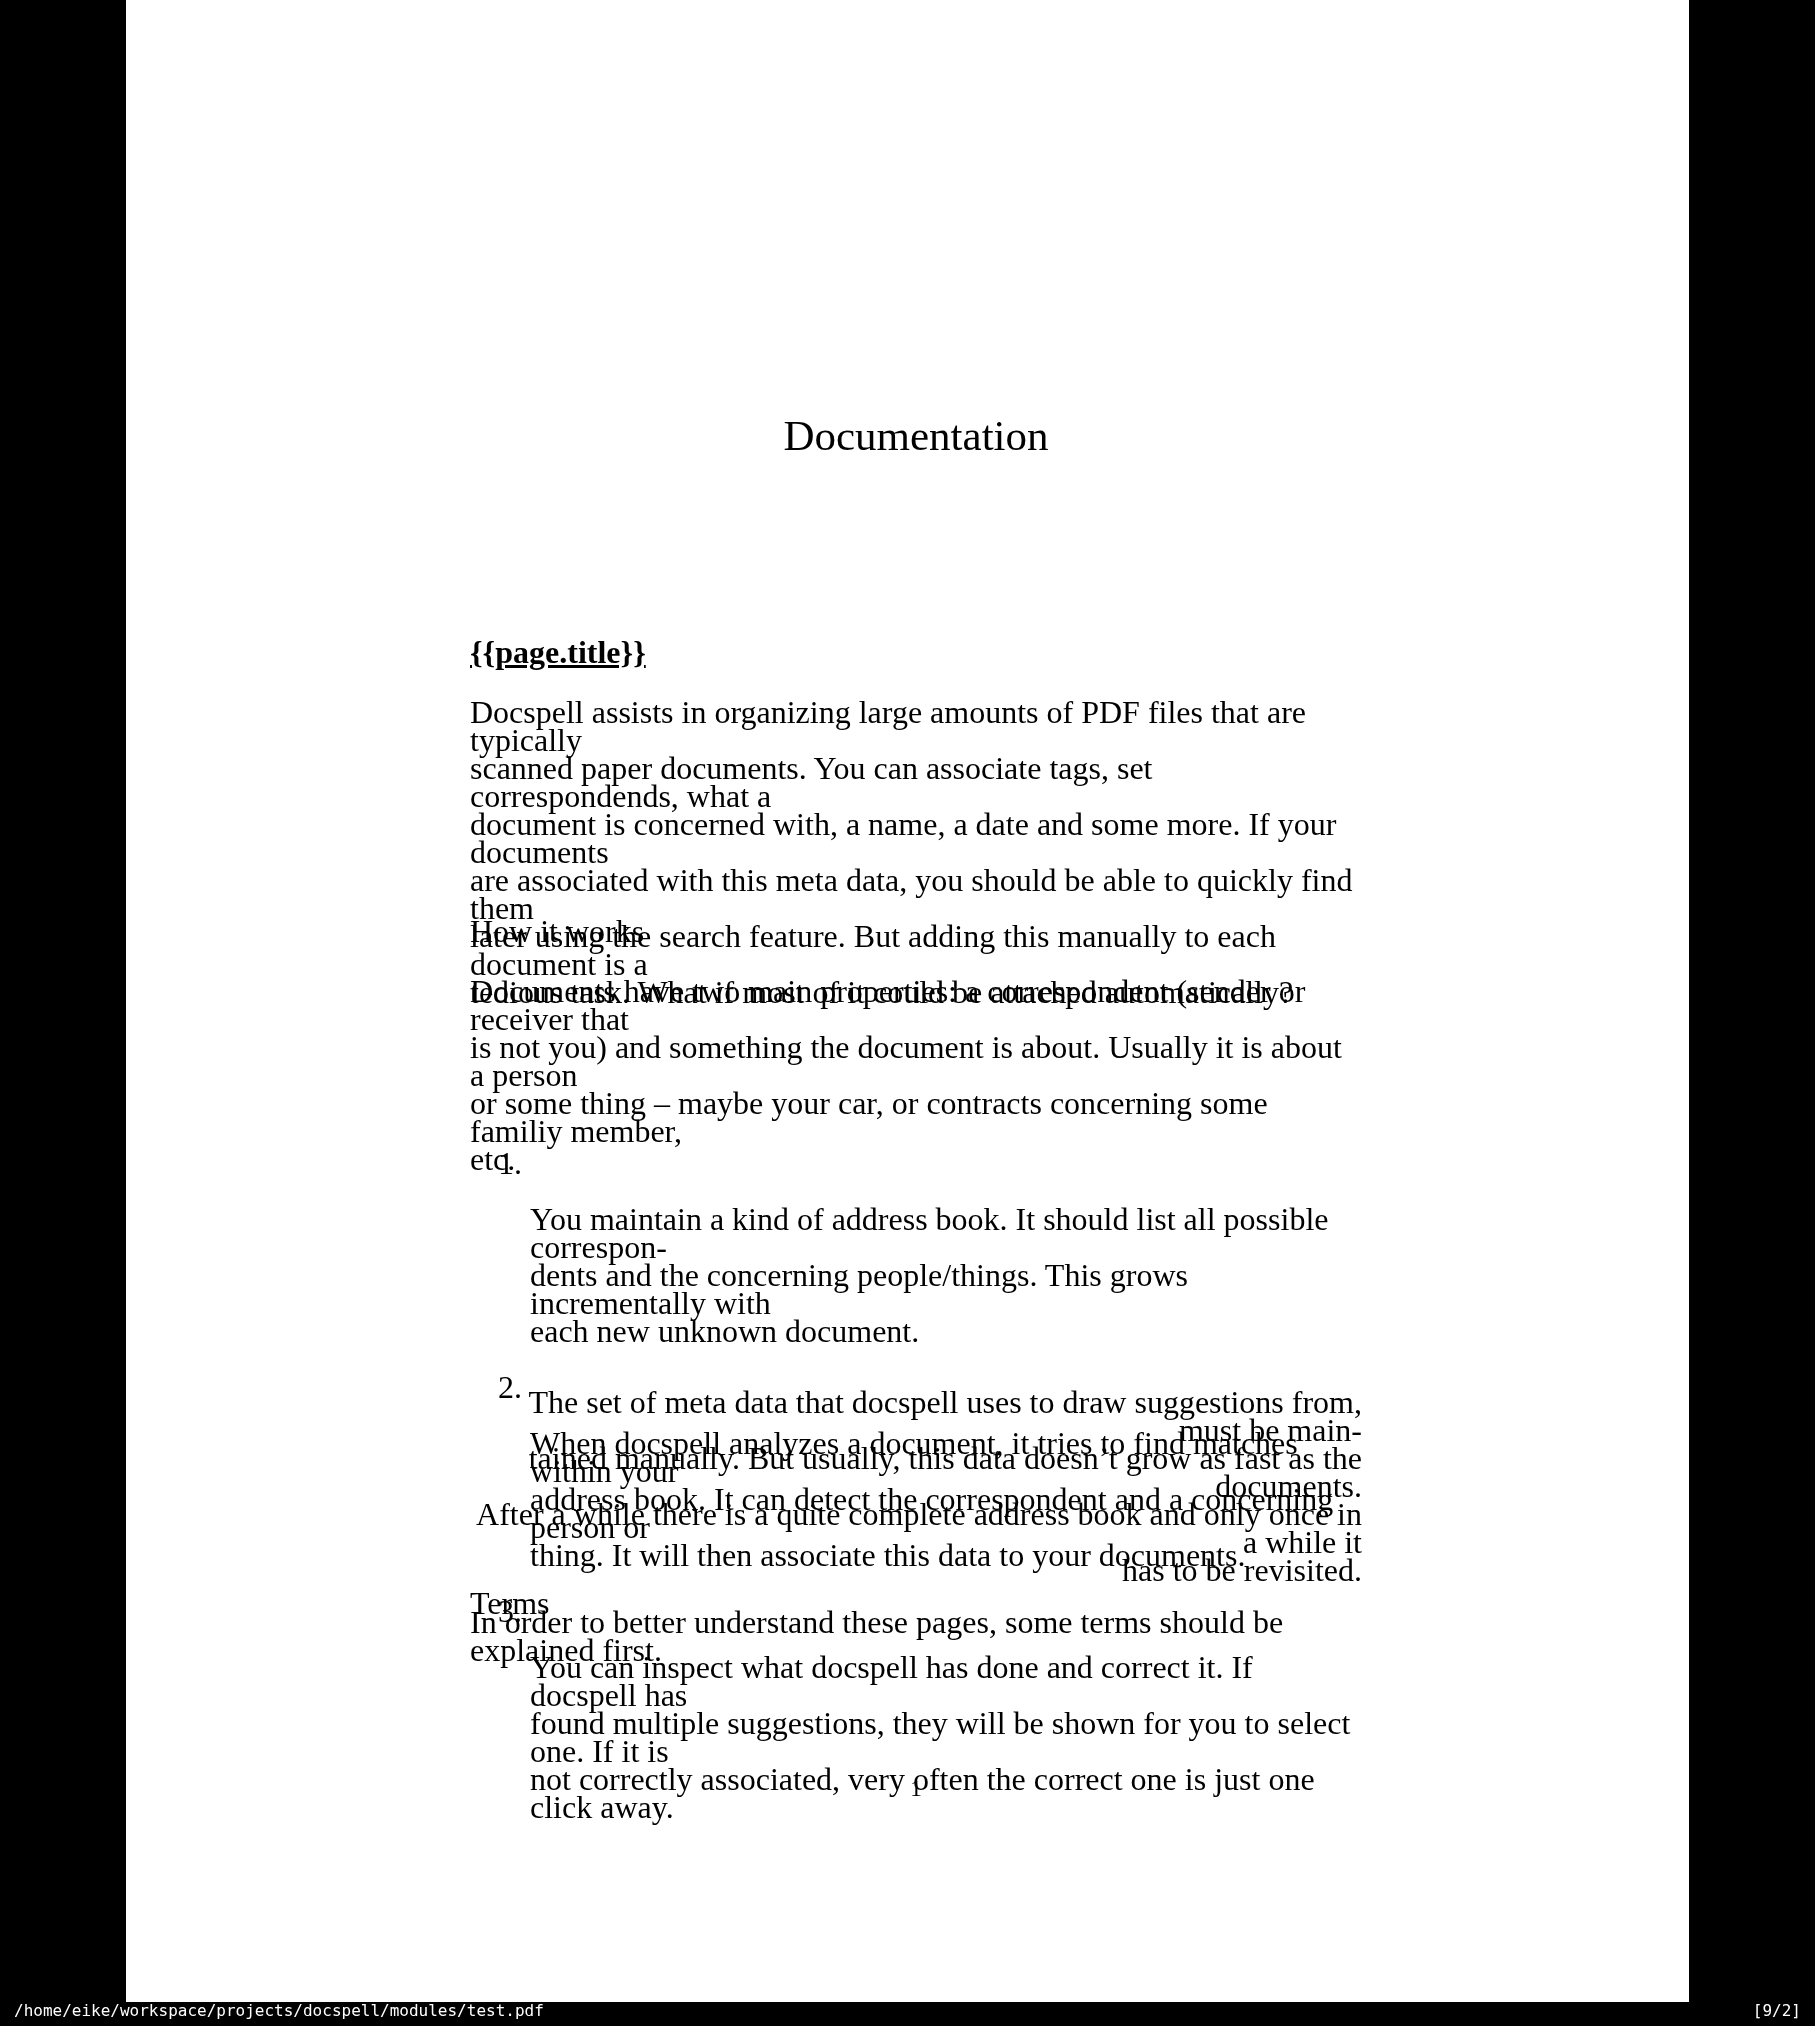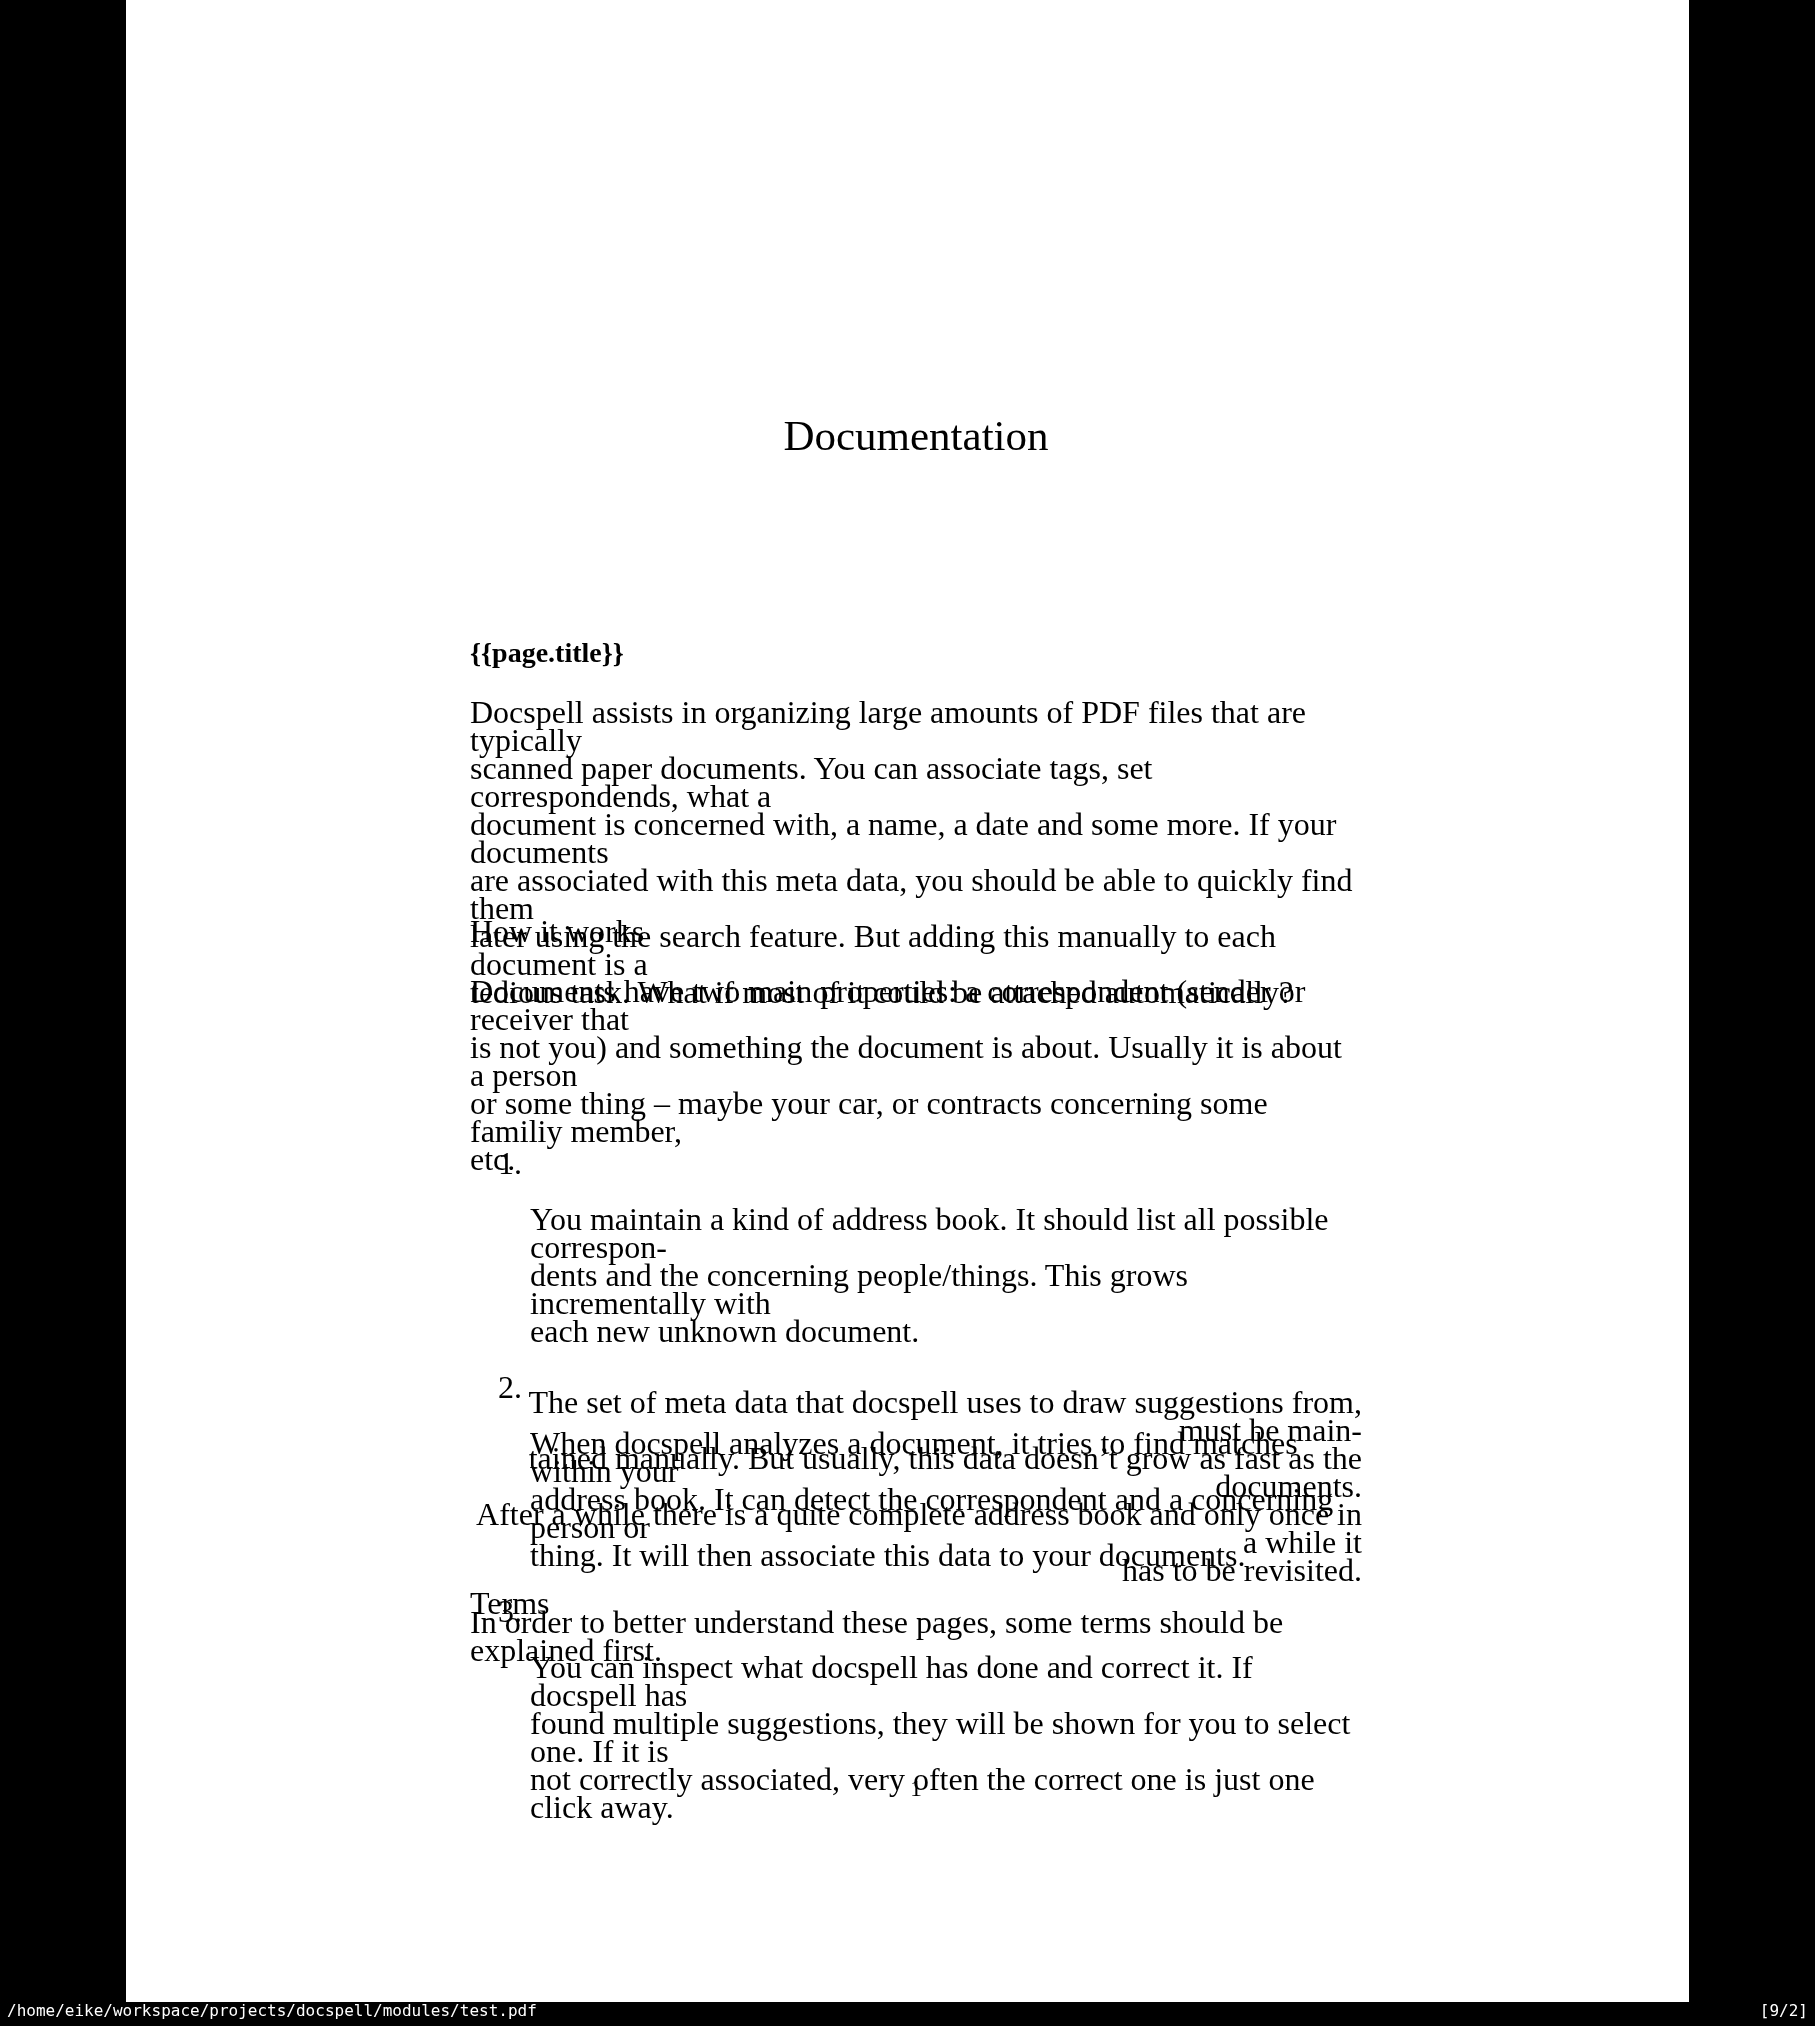--- a/index.html
+++ b/index.html
@@ -34,23 +34,24 @@
   }
   .doc-title {
     top: 411px;
     text-align: center;
     font-size: 43px;
     line-height: 49px;
     font-weight: normal;
   }
   .h-pagetitle {
     top: 630px;
-    font-size: 28px;
+    font-size: 32px;
     line-height: 45px;
     font-weight: bold;
+    text-decoration: underline;
   }
   .h-section {
     font-size: 32px;
     line-height: 38px;
     font-weight: normal;
   }
   .h-how   { top: 912px; }
   .h-terms { top: 1560px; margin-top: 24px; }
   .body-text {
     font-size: 32px;
@@ -87,21 +88,21 @@
     top: 2002px;
     width: 1815px;
     height: 16px;
     background: #000000;
     color: #ffffff;
     font-family: "DejaVu Sans Mono", "Liberation Mono", monospace;
     font-size: 16px;
     display: flex;
     justify-content: space-between;
     align-items: center;
-    padding: 0 7px;
+    padding: 0 14px;
     box-sizing: border-box;
   }
 </style>
 </head>
 <body>
 
 <div class="viewport">
   <div class="pdf-page">
 
     <div class="col doc-title">Documentation</div>

